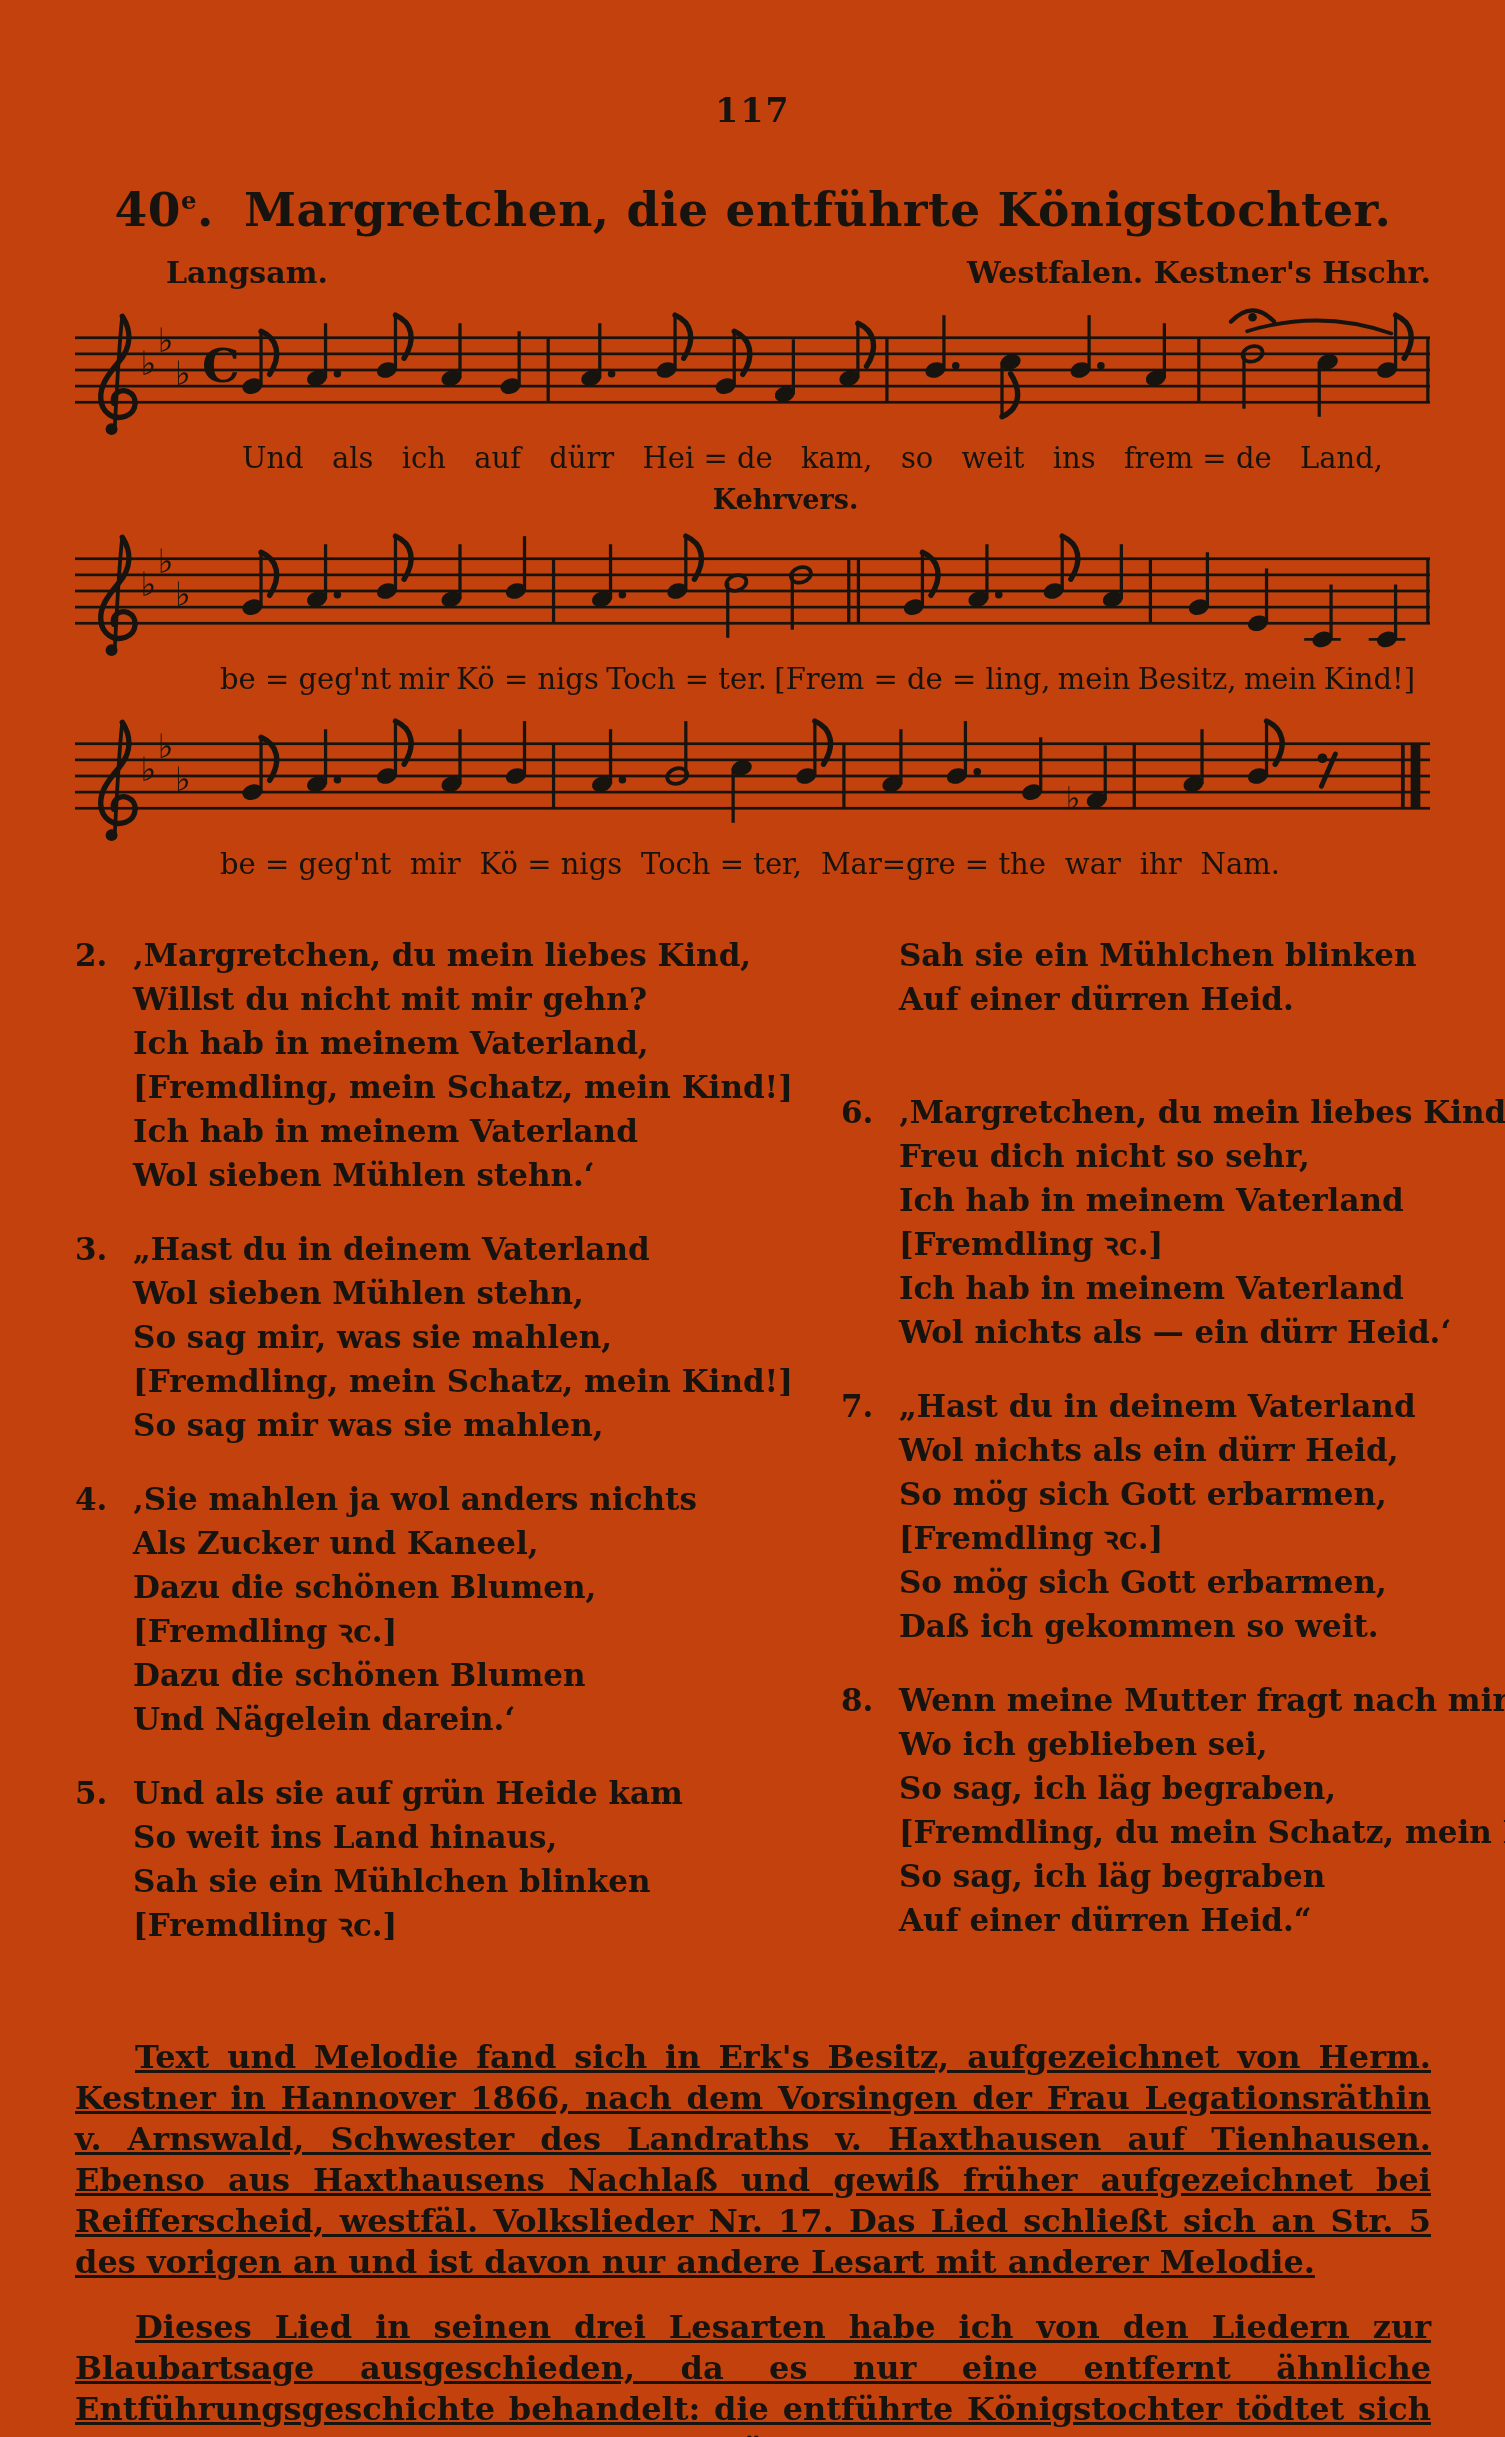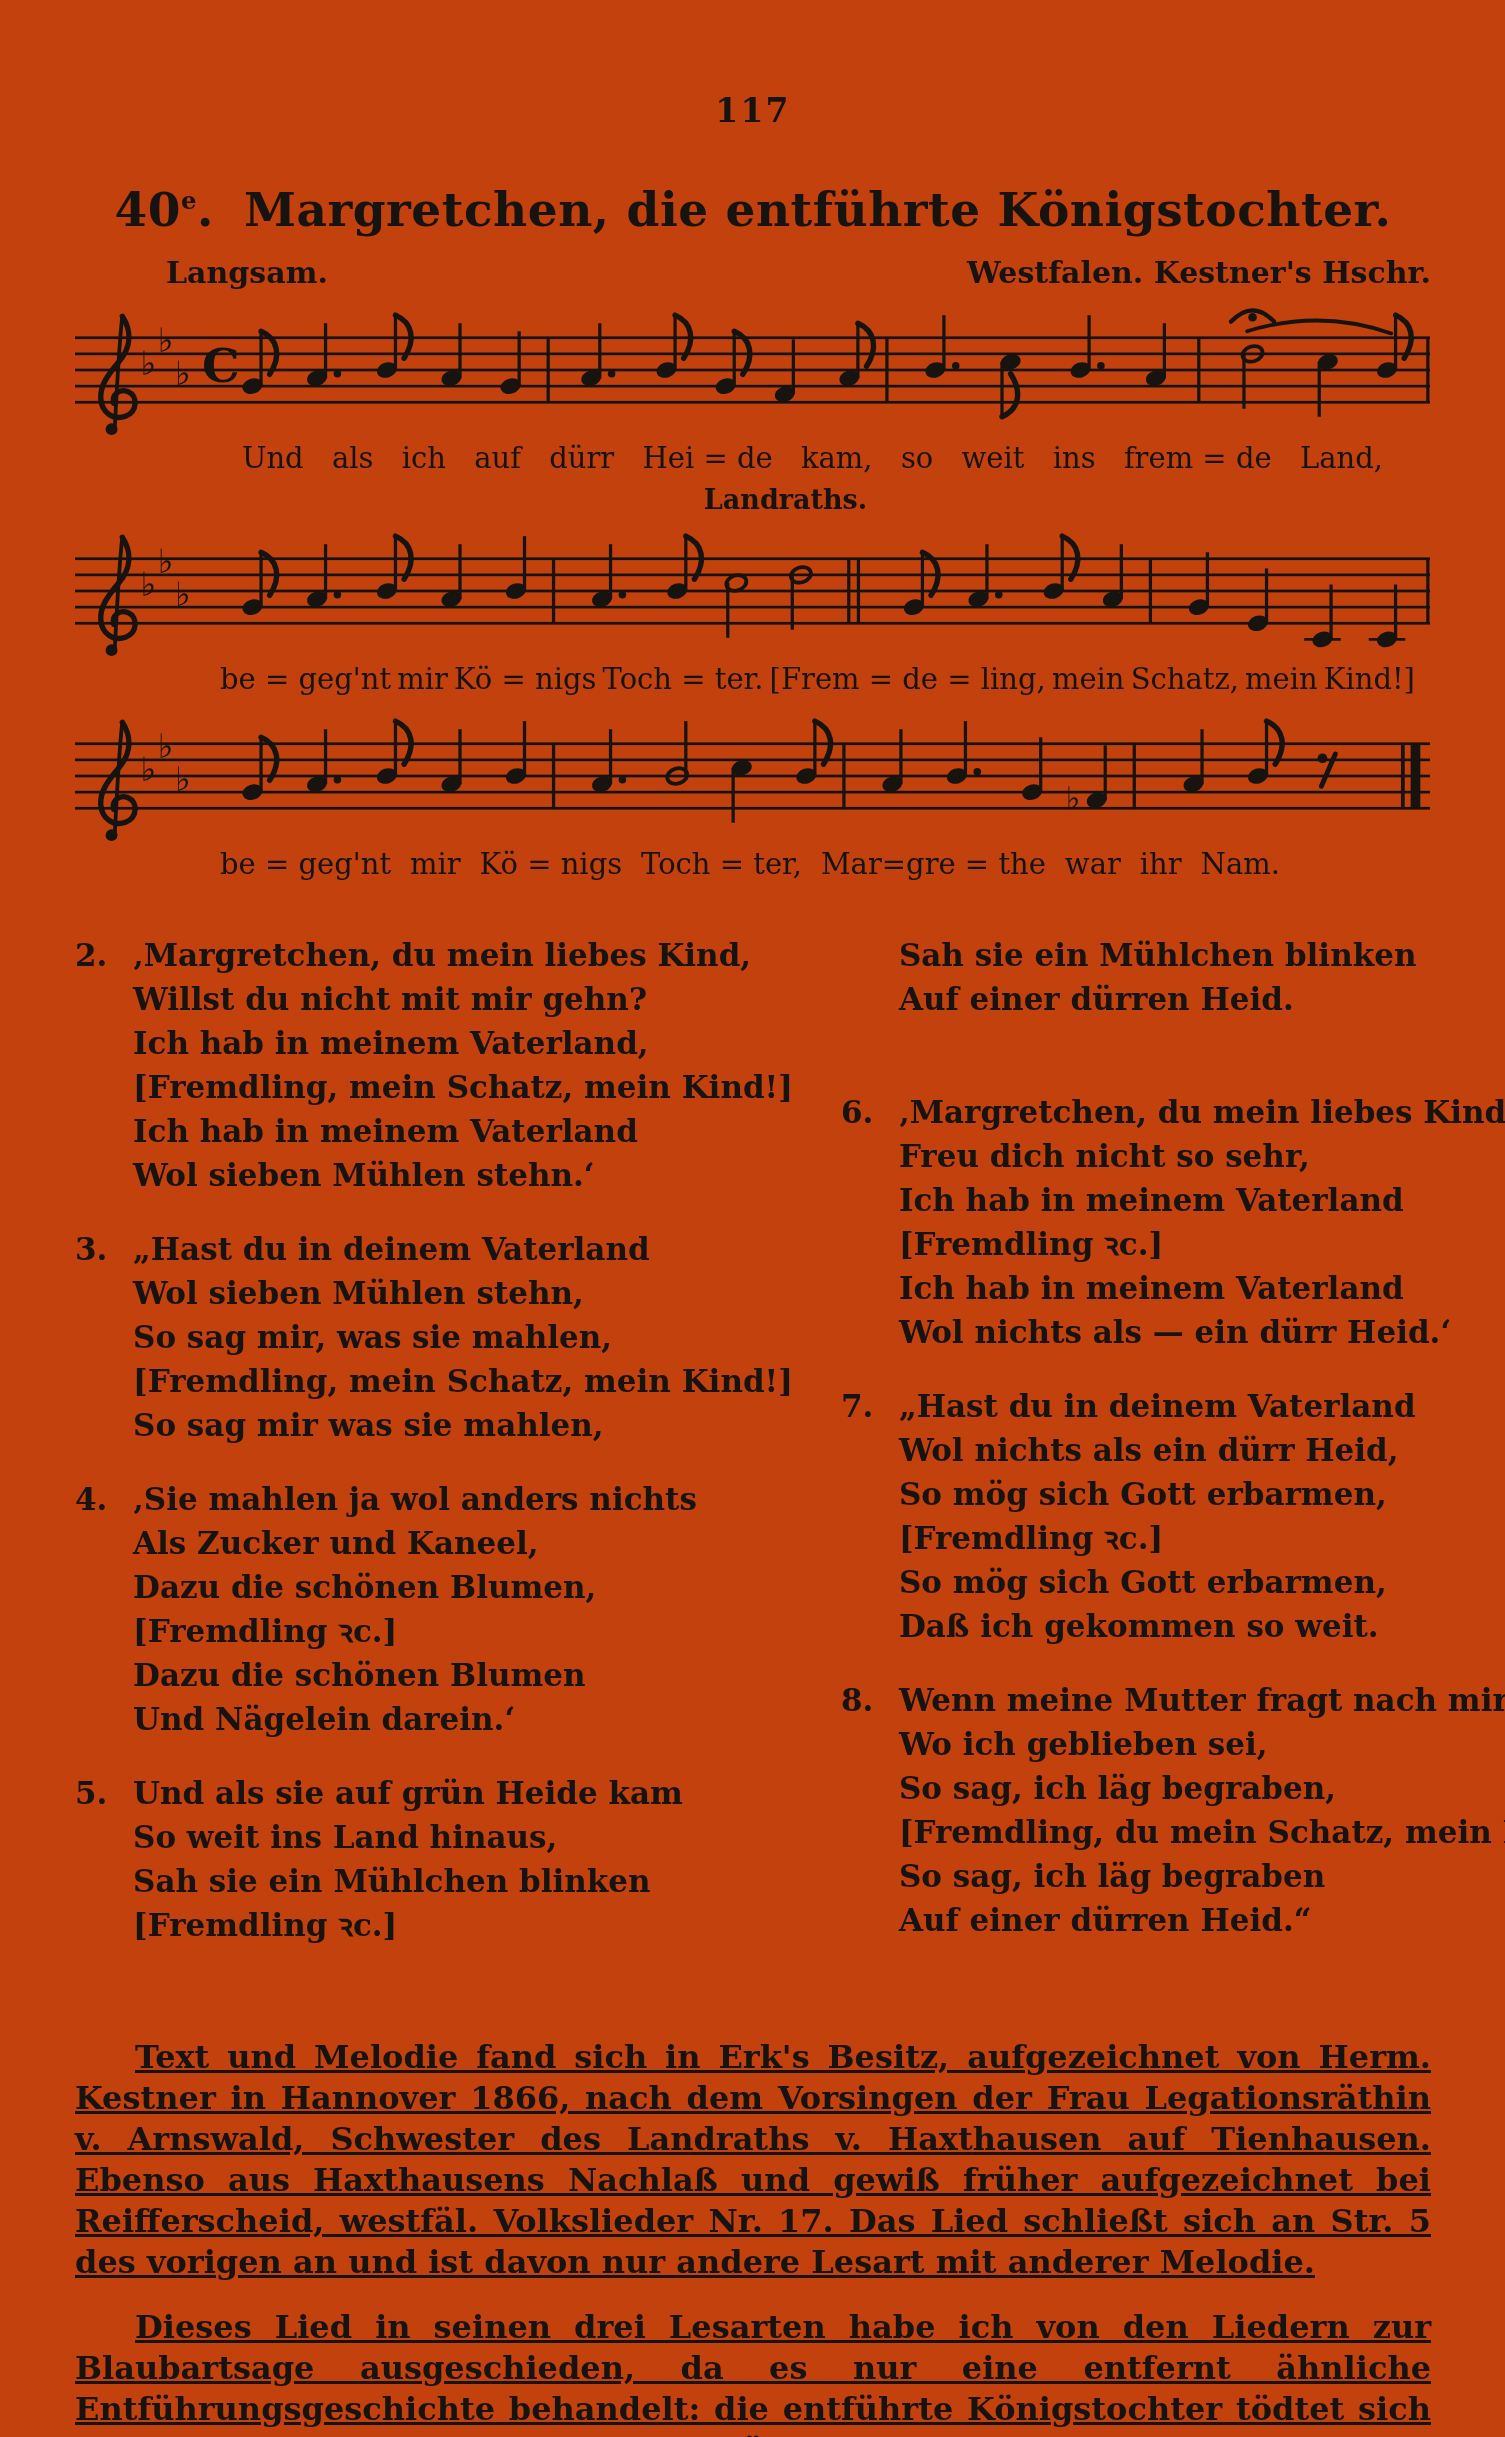--- a/index.html
+++ b/index.html
@@ -216,21 +216,21 @@
       <span class="syl">Hei = de</span>
       <span class="syl">kam,</span>
       <span class="syl">so</span>
       <span class="syl">weit</span>
       <span class="syl">ins</span>
       <span class="syl">frem = de</span>
       <span class="syl">Land,</span>
     </div>
   </div>
 
-  <div class="refrain-label">Landraths.</div>
+  <div class="refrain-label">Kehrvers.</div>
 
   <div class="staff-block">
     <svg id="staff2" class="staff-svg" viewBox="0 0 2520 260">
         <rect x="0" y="67.5" width="2520" height="5" fill="#17130e"></rect>
         <rect x="0" y="97.5" width="2520" height="5" fill="#17130e"></rect>
         <rect x="0" y="127.5" width="2520" height="5" fill="#17130e"></rect>
         <rect x="0" y="157.5" width="2520" height="5" fill="#17130e"></rect>
         <rect x="0" y="187.5" width="2520" height="5" fill="#17130e"></rect>
         <g fill="none" stroke="#17130e" stroke-linecap="round">
           <path d="M88 30 C106 58 104 88 82 114 C60 140 46 160 48 184 C50 210 72 224 94 216 C116 208 118 178 98 170 C82 164 68 176 72 192" stroke-width="10"></path>
@@ -324,21 +324,21 @@
           <rect x="2453" y="118" width="6" height="102" fill="#17130e"></rect>
         </g>
       </svg>
     <div class="lyrics lyrics-2">
       <span class="syl">be = geg'nt</span>
       <span class="syl">mir</span>
       <span class="syl">Kö = nigs</span>
       <span class="syl">Toch = ter.</span>
       <span class="syl">[Frem = de = ling,</span>
       <span class="syl">mein</span>
-      <span class="syl">Schatz,</span>
+      <span class="syl">Besitz,</span>
       <span class="syl">mein</span>
       <span class="syl">Kind!]</span>
     </div>
   </div>
 
   <div class="staff-block">
     <svg id="staff3" class="staff-svg" viewBox="0 0 2520 260">
         <rect x="0" y="67.5" width="2520" height="5" fill="#17130e"></rect>
         <rect x="0" y="97.5" width="2520" height="5" fill="#17130e"></rect>
         <rect x="0" y="127.5" width="2520" height="5" fill="#17130e"></rect>

